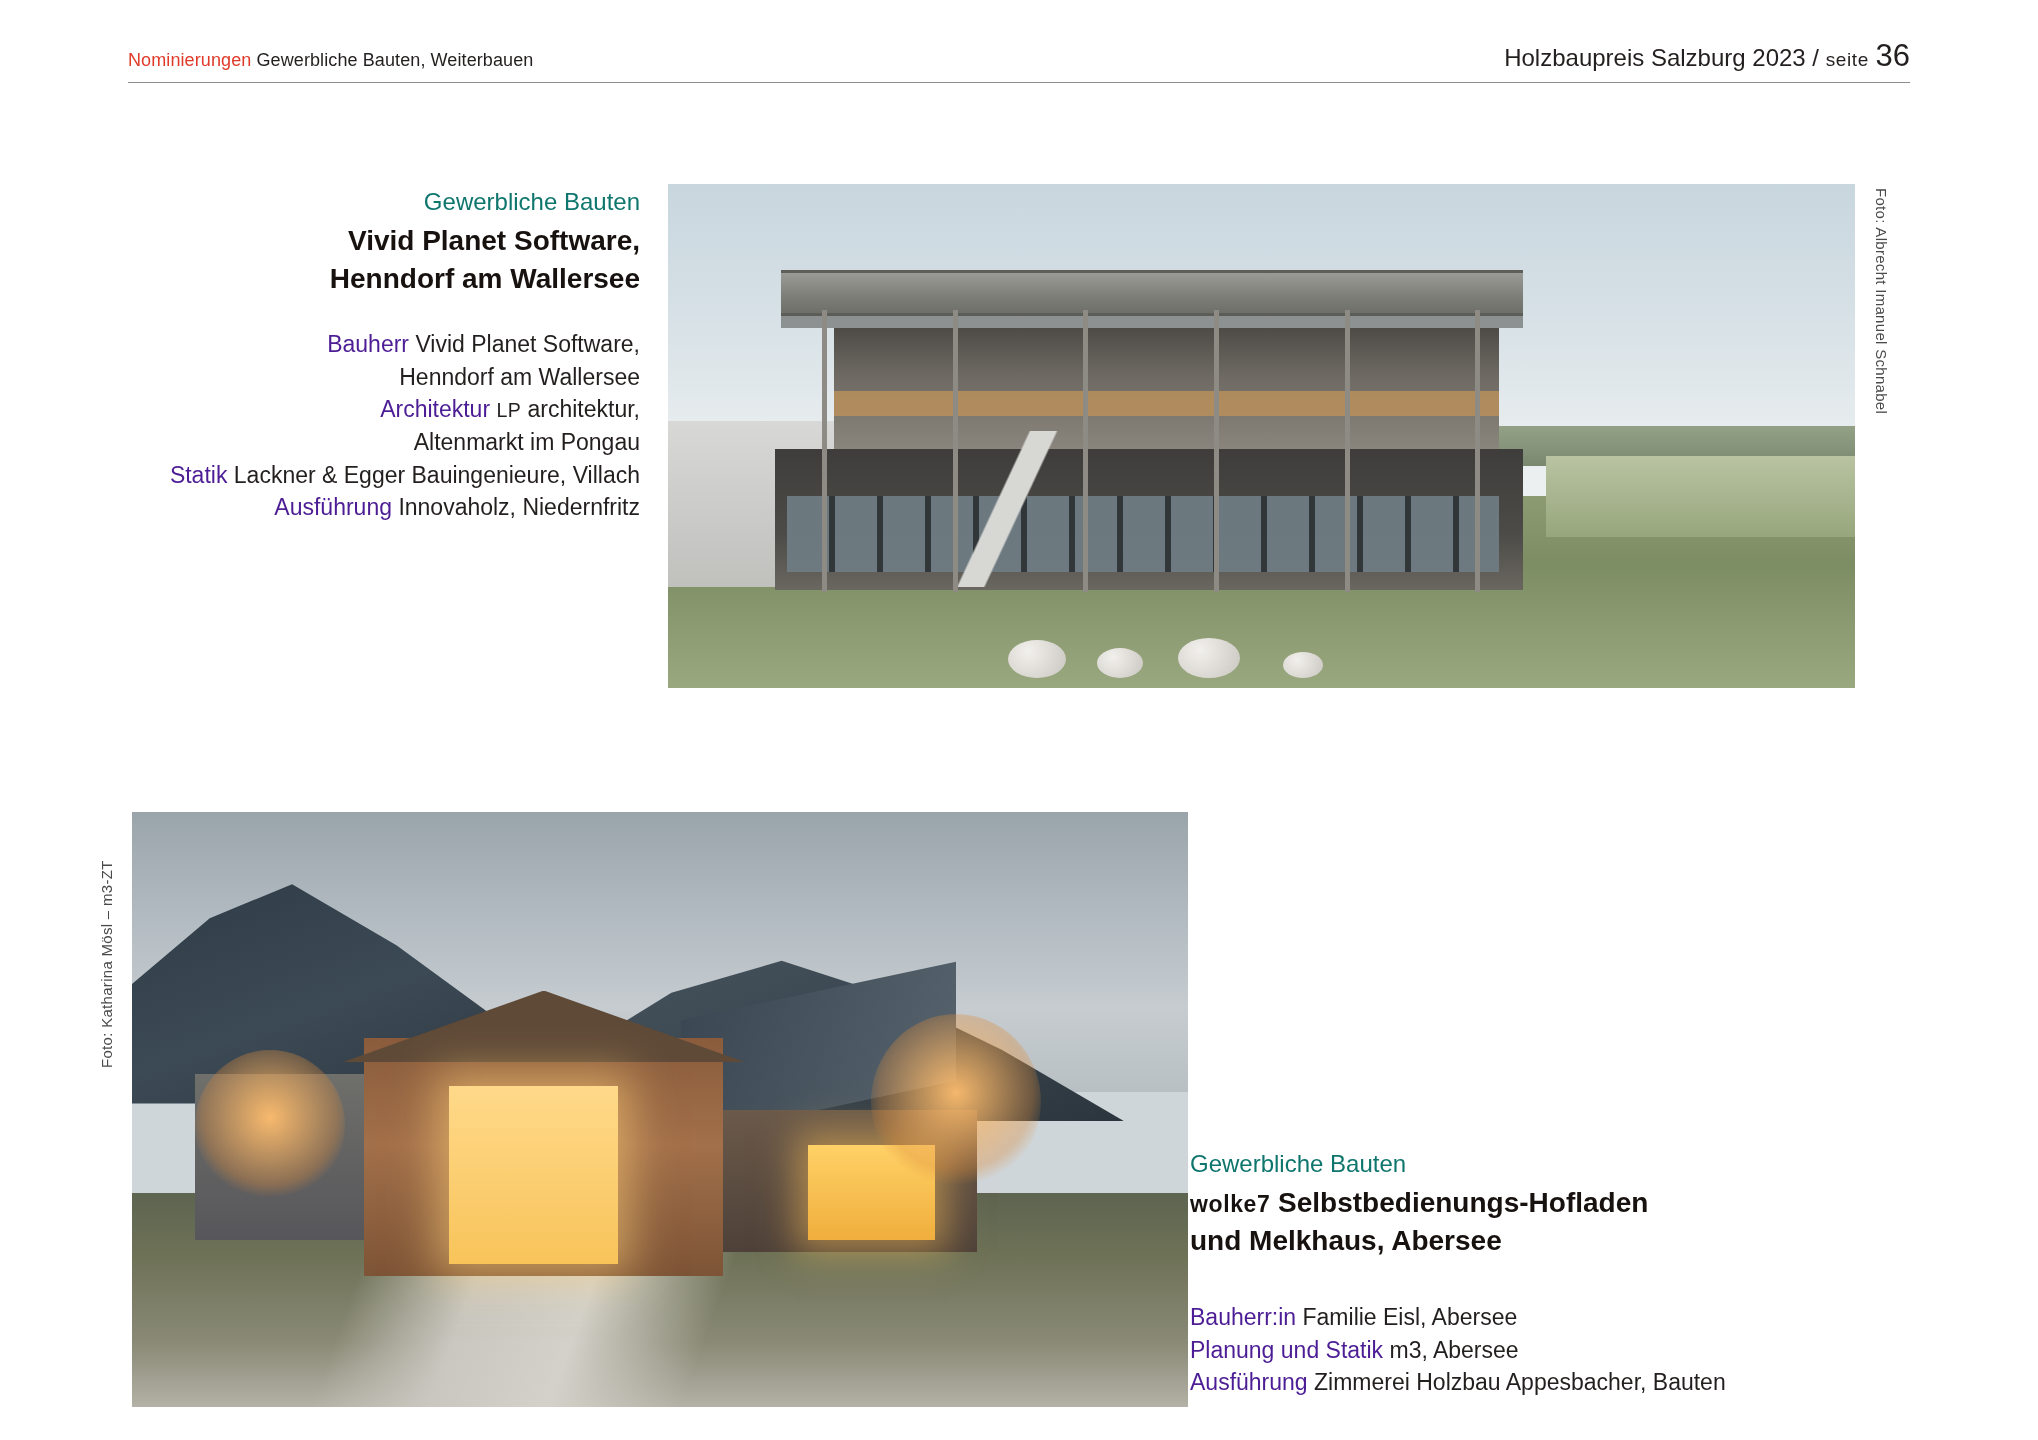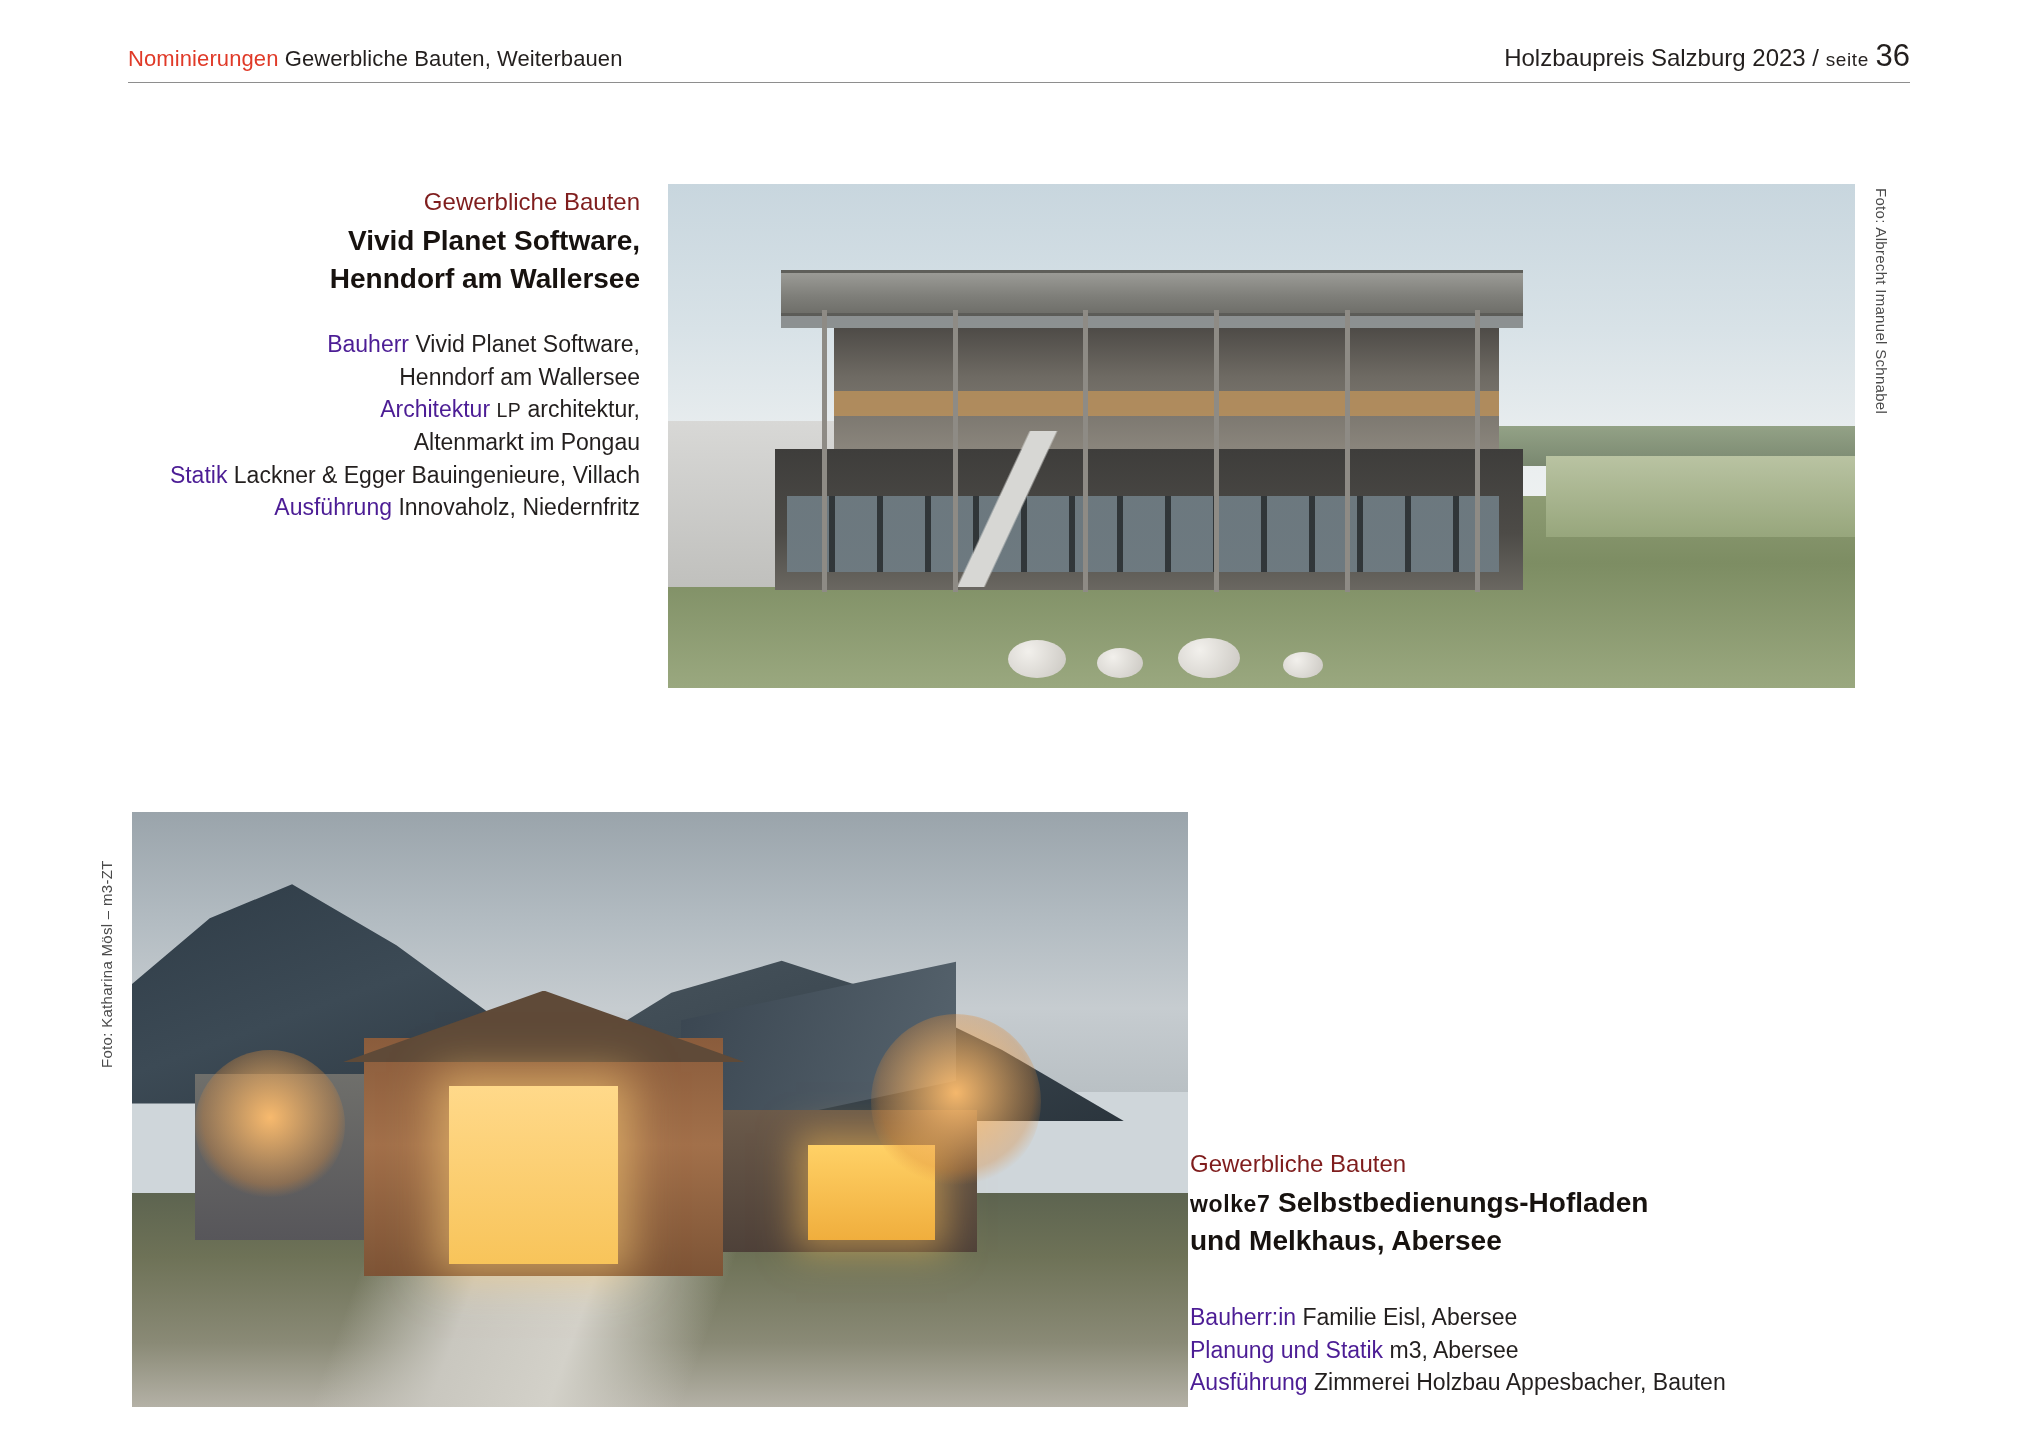--- a/index.html
+++ b/index.html
@@ -20,21 +20,21 @@
   .header {
     position: absolute;
     left: 128px;
     top: 38px;
     width: 1782px;
     display: flex;
     align-items: baseline;
     justify-content: space-between;
   }
   .header-left {
-    font-size: 22px;
+    font-size: 18px;
     letter-spacing: 0.1px;
     white-space: nowrap;
   }
   .header-left .hl-red {
     color: #e03a28;
   }
   .header-left .hl-dark {
     color: #231f1e;
   }
   .header-right {
@@ -74,21 +74,21 @@
   
   .p1-text {
     position: absolute;
     left: 120px;
     top: 186px;
     width: 520px;
     text-align: right;
   }
   .cat {
     font-size: 24px;
-    color: #7f1d1d;
+    color: #0f766e;
     line-height: 1.35;
   }
   .title {
     font-size: 28px;
     font-weight: bold;
     color: #17120f;
     line-height: 1.35;
     margin-top: 4px;
   }
   .credits {

